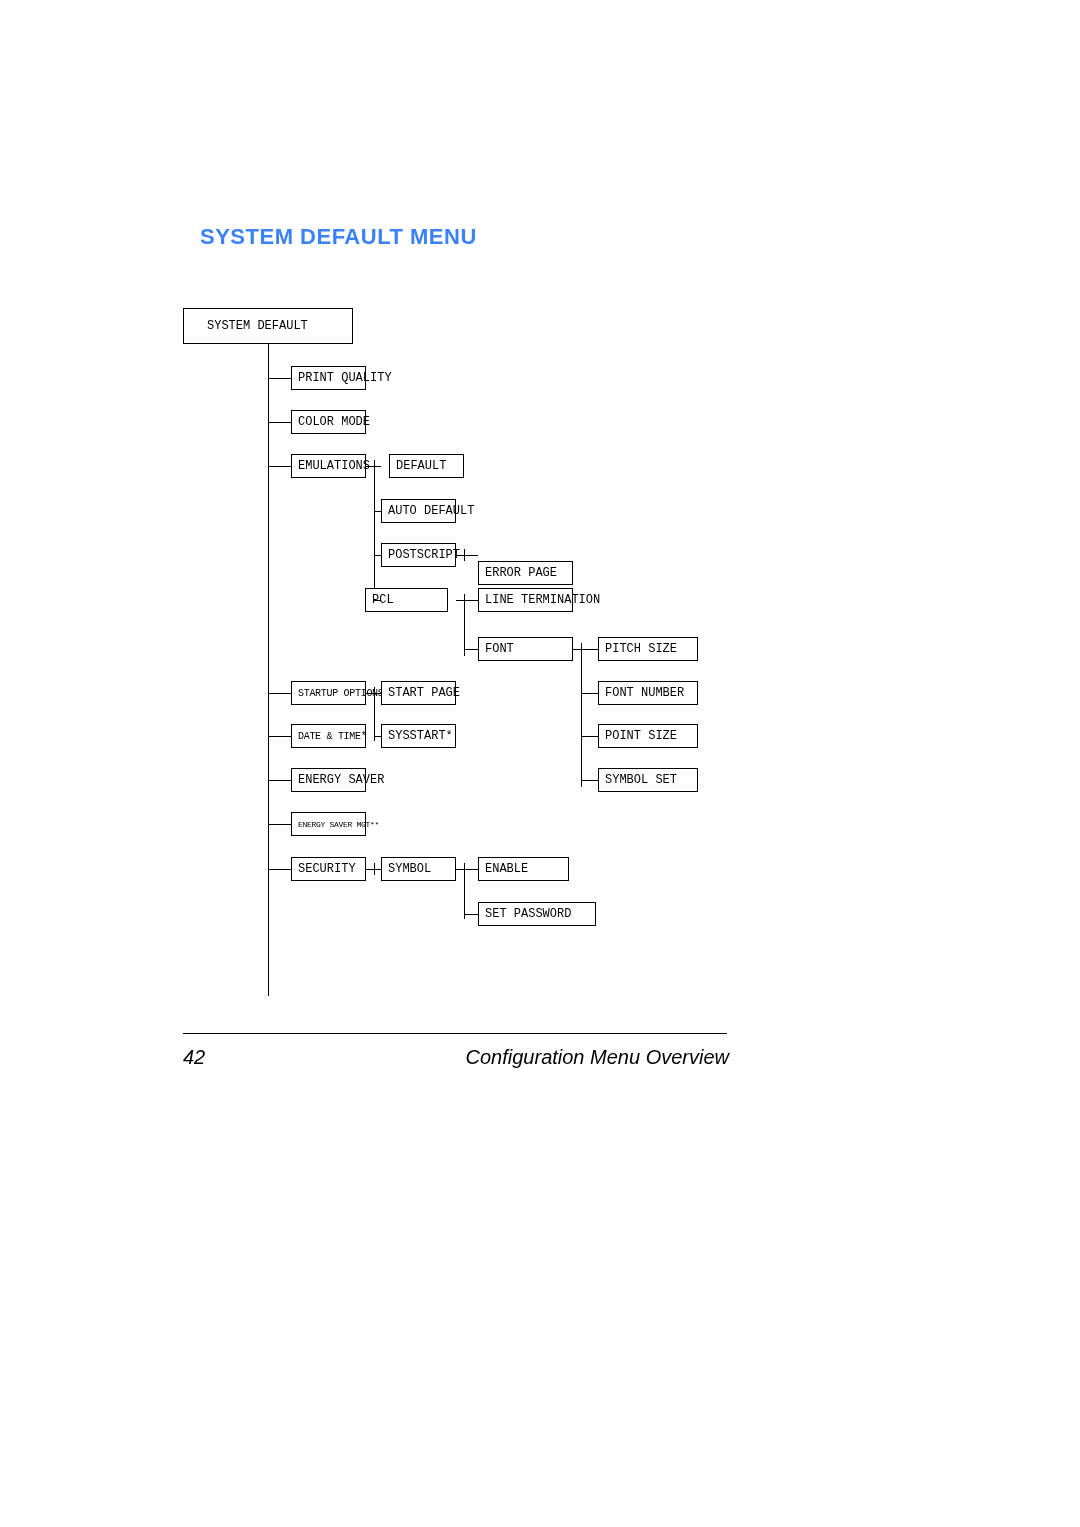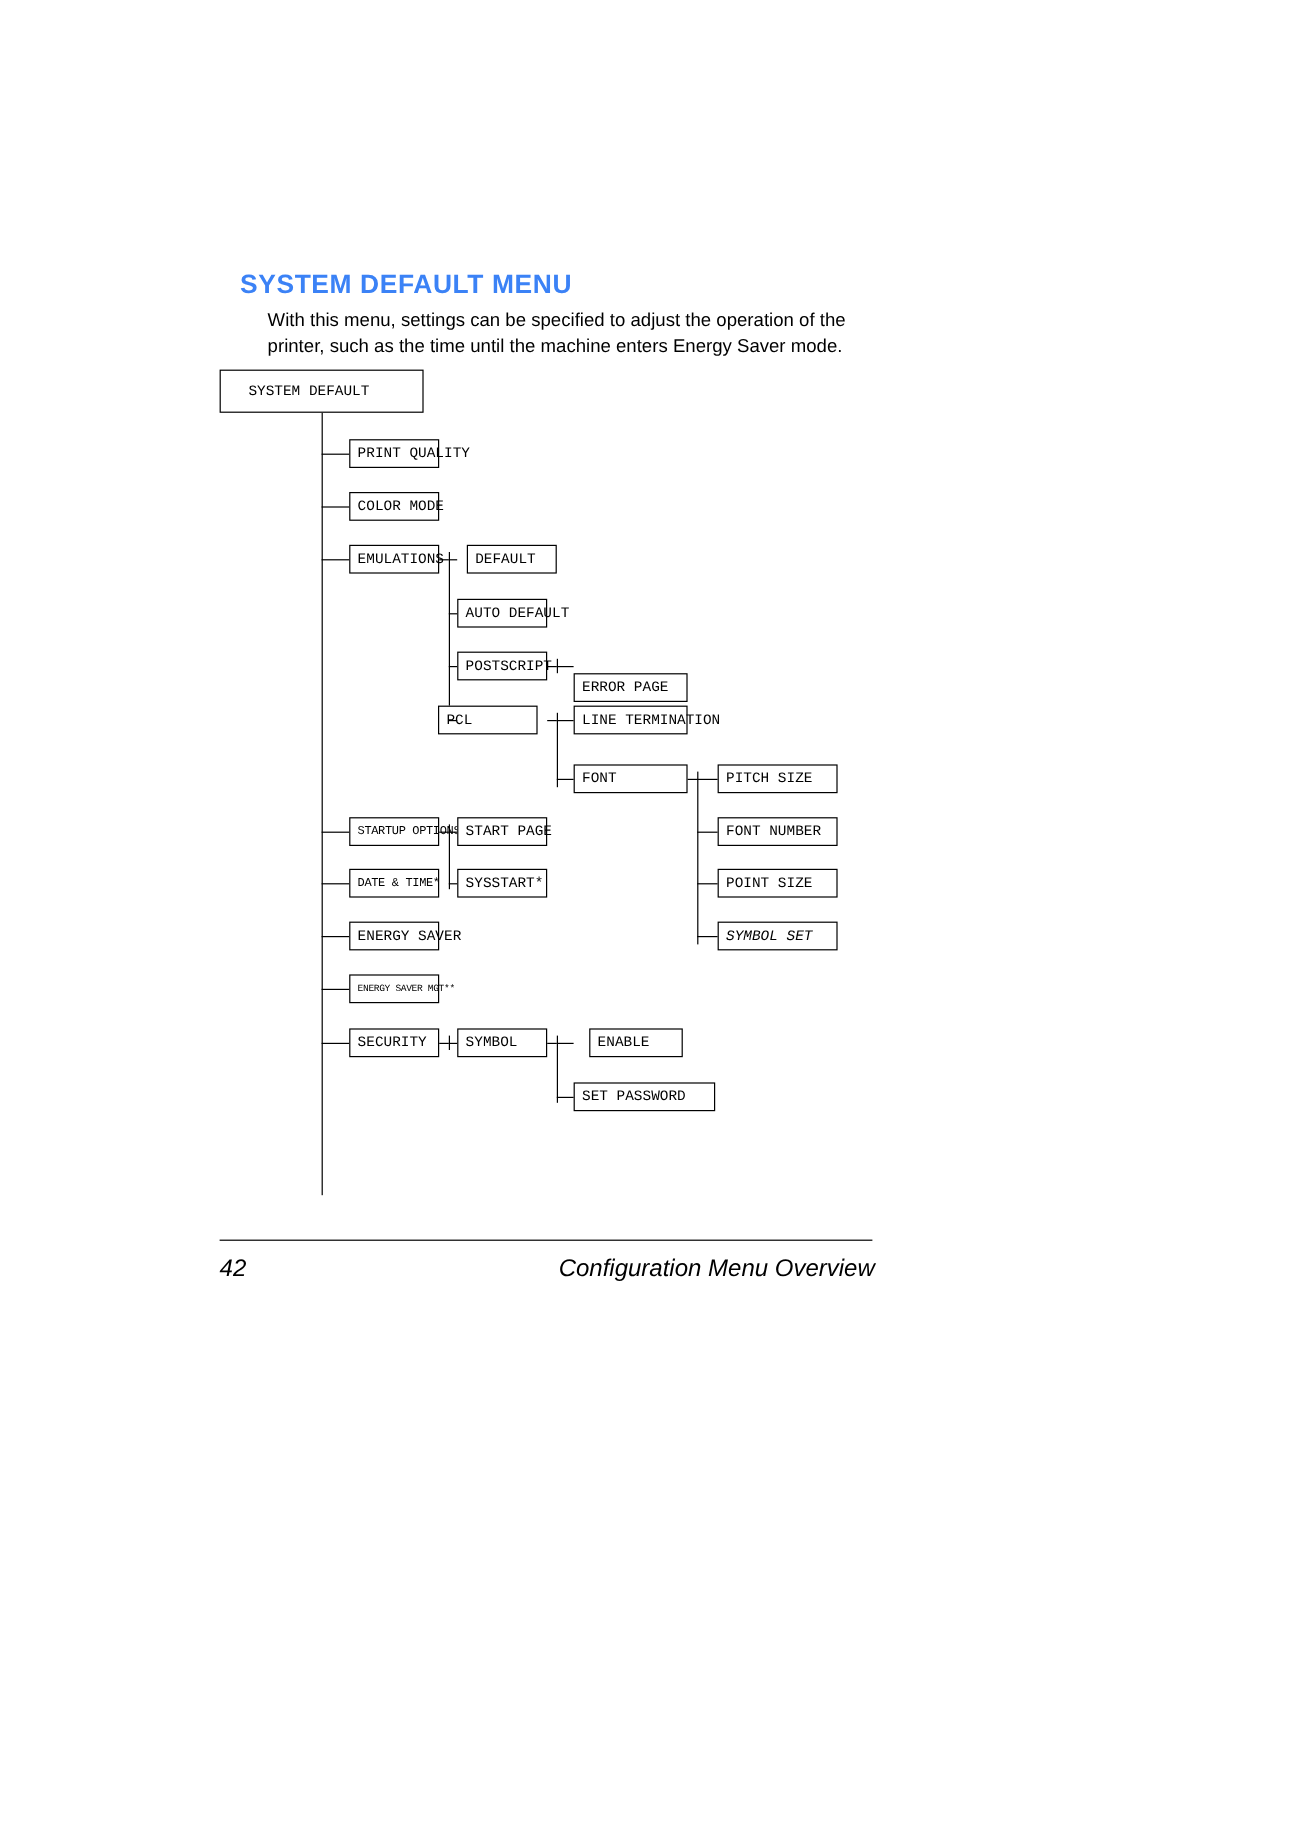--- a/index.html
+++ b/index.html
@@ -78,21 +78,20 @@
     font-style: italic;
     font-family: Arial, Helvetica, sans-serif;
   }
 </style>
 </head>
 <body>
 
 <div class="page">
 
   <div class="heading">SYSTEM DEFAULT MENU</div>
-  <div class="intro">With this menu, settings can be specified to adjust the operation of the printer, such as the time until the machine enters Energy Saver mode.</div>
 
   <div class="diagram">
 
     <div class="box" style="left:0px; top:0px; width:170px; height:36px;padding-left:23px;">SYSTEM DEFAULT</div>
 
     <div class="line" style="left:85px; top:36px; width:1px; height:652px;"></div>
 
     <div class="box" style="left:108px; top:58px; width:75px;">PRINT QUALITY</div>
     <div class="line" style="left:85px; top:70px; width:23px; height:1px;"></div>
 
@@ -137,21 +136,21 @@
 
     <div class="box" style="left:415px; top:329px; width:100px;">PITCH SIZE</div>
     <div class="line" style="left:398px; top:341px; width:17px; height:1px;"></div>
 
     <div class="box" style="left:415px; top:373px; width:100px;">FONT NUMBER</div>
     <div class="line" style="left:398px; top:385px; width:17px; height:1px;"></div>
 
     <div class="box" style="left:415px; top:416px; width:100px;">POINT SIZE</div>
     <div class="line" style="left:398px; top:428px; width:17px; height:1px;"></div>
 
-    <div class="box" style="left:415px; top:460px; width:100px;font-style:italic;">SYMBOL SET</div>
+    <div class="box" style="left:415px; top:460px; width:100px;">SYMBOL SET</div>
     <div class="line" style="left:398px; top:472px; width:17px; height:1px;"></div>
 
     <div class="box box-small" style="left:108px; top:373px; width:75px;">STARTUP OPTIONS</div>
     <div class="line" style="left:85px; top:385px; width:23px; height:1px;"></div>
 
     <div class="line" style="left:183px; top:385px; width:8px; height:1px;"></div>
     <div class="line" style="left:191px; top:379px; width:1px; height:54px;"></div>
 
     <div class="box" style="left:198px; top:373px; width:75px;">START PAGE</div>
     <div class="line" style="left:191px; top:385px; width:7px; height:1px;"></div>
@@ -173,21 +172,21 @@
 
     <div class="line" style="left:183px; top:561px; width:8px; height:1px;"></div>
     <div class="line" style="left:191px; top:555px; width:1px; height:12px;"></div>
 
     <div class="box" style="left:198px; top:549px; width:75px;">SYMBOL</div>
     <div class="line" style="left:191px; top:561px; width:7px; height:1px;"></div>
 
     <div class="line" style="left:273px; top:561px; width:8px; height:1px;"></div>
     <div class="line" style="left:281px; top:555px; width:1px; height:56px;"></div>
 
-    <div class="box" style="left:308px; top:549px; width:78px;">ENABLE</div>
+    <div class="box" style="left:295px; top:549px; width:91px;">ENABLE</div>
     <div class="line" style="left:281px; top:561px; width:14px; height:1px;"></div>
 
     <div class="box" style="left:295px; top:594px; width:118px;">SET PASSWORD</div>
     <div class="line" style="left:281px; top:606px; width:14px; height:1px;"></div>
 
   </div>
 
   <div class="footer-rule"></div>
   <div class="page-num">42</div>
   <div class="footer-title">Configuration Menu Overview</div>

